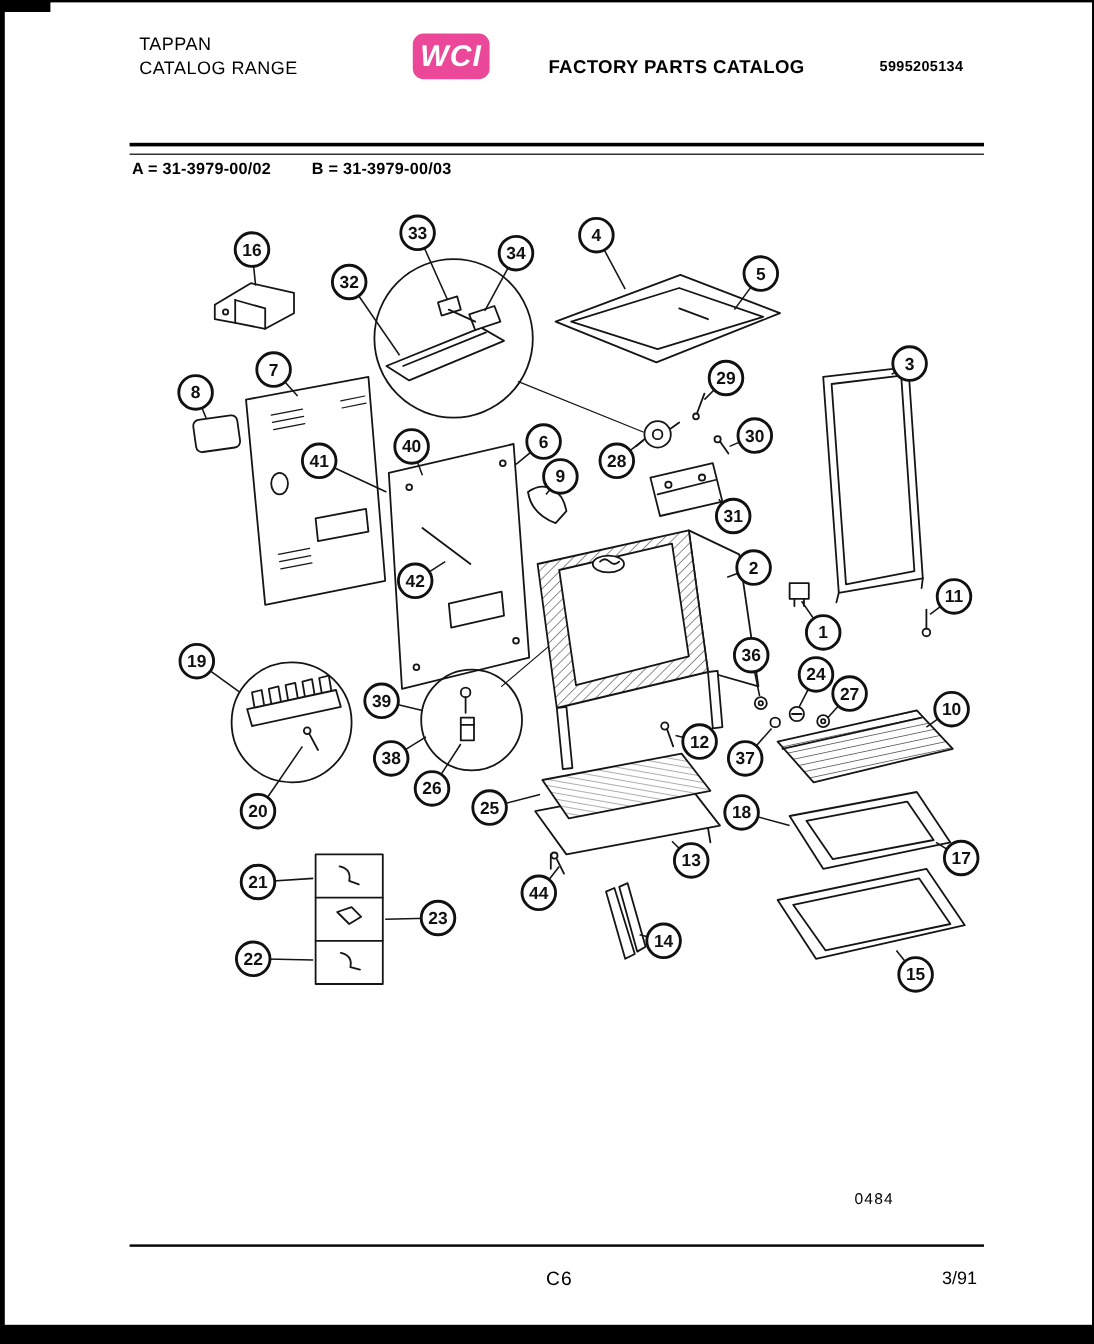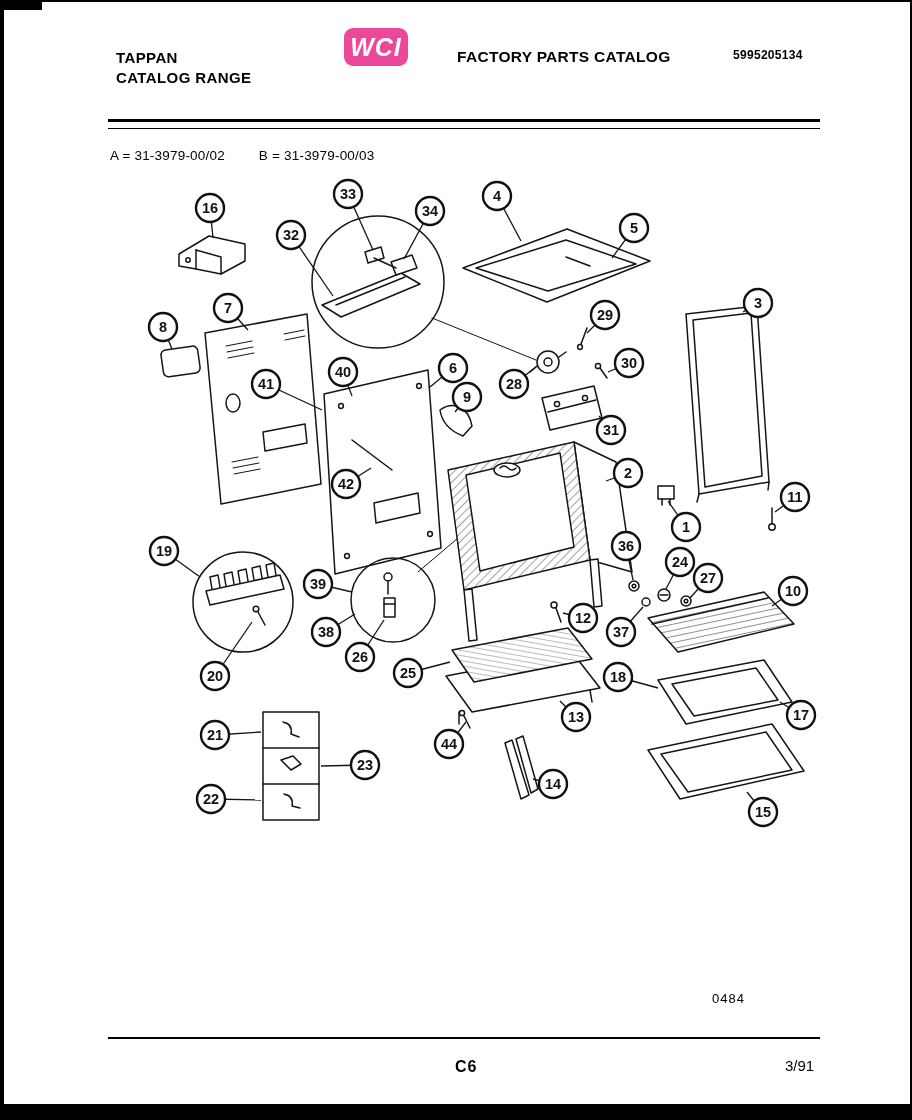--- a/index.html
+++ b/index.html
@@ -5,34 +5,34 @@
   html,body{margin:0;padding:0;background:#777;}
   .page{position:relative;width:912px;height:1120px;background:#fff;overflow:hidden;
         font-family:"Liberation Sans",sans-serif;color:#000;}
   
   .scan-left{position:absolute;left:0;top:0;width:4px;height:1120px;background:#000;}
   .scan-right{position:absolute;right:0;top:0;width:2px;height:1120px;background:#000;}
   .scan-top{position:absolute;left:0;top:0;width:912px;height:2px;background:#000;}
   .scan-corner{position:absolute;left:0;top:0;width:42px;height:10px;background:#000;}
   .scan-bottom{position:absolute;left:0;bottom:0;width:912px;height:16px;background:#000;}
   
-  .brand{position:absolute;left:116px;top:48px;font-weight:bold;font-size:15px;line-height:20px;letter-spacing:.4px;}
+  .brand{position:absolute;left:116px;top:28px;font-weight:normal;font-size:15px;line-height:20px;letter-spacing:.4px;}
   .logo{position:absolute;left:344px;top:28px;width:64px;height:38px;background:#ec4899;color:#fff;
         border-radius:9px;display:flex;align-items:center;justify-content:center;
         font-style:italic;font-weight:bold;font-size:25px;letter-spacing:1px;}
   .catalog-title{position:absolute;left:416px;top:48px;font-weight:bold;font-size:15.5px;letter-spacing:.3px;margin-left:41px;}
   .catalog-number{position:absolute;left:733px;top:48px;font-weight:bold;font-size:12px;letter-spacing:.3px;}
   .rule-double{position:absolute;left:108px;top:119px;width:712px;height:6px;
                border-top:3px solid #000;border-bottom:1px solid #000;}
-  .models{position:absolute;left:110px;top:148px;font-weight:normal;font-size:13.5px;letter-spacing:.2px;}
+  .models{position:absolute;left:110px;top:133px;font-weight:bold;font-size:13.5px;letter-spacing:.2px;}
   .models .model-b{margin-left:30px;}
   
   .stamp{position:absolute;left:712px;top:991px;font-size:13px;letter-spacing:1px;}
   .footer-rule{position:absolute;left:108px;top:1037px;width:712px;border-top:2px solid #000;}
-  .page-label{position:absolute;left:455px;top:1058px;font-weight:bold;font-size:16px;letter-spacing:1px;}
+  .page-label{position:absolute;left:455px;top:1058px;font-weight:normal;font-size:16px;letter-spacing:1px;}
   .footer-date{position:absolute;left:785px;top:1057px;font-size:15px;}
   
   #diagram{position:absolute;left:0;top:0;width:912px;height:1120px;}
   #diagram .part{stroke:#151515;fill:none;stroke-width:1.5;stroke-linejoin:round;stroke-linecap:round;}
   #diagram .fillw{fill:#fff;}
   #diagram .thin{stroke-width:1;}
   .leader{stroke:#151515;stroke-width:1.3;}
   .callout-circle{fill:#fff;stroke:#111;stroke-width:2.4;}
   .callout-num{font-family:"Liberation Sans",sans-serif;font-weight:bold;font-size:14.5px;
                fill:#111;text-anchor:middle;}

